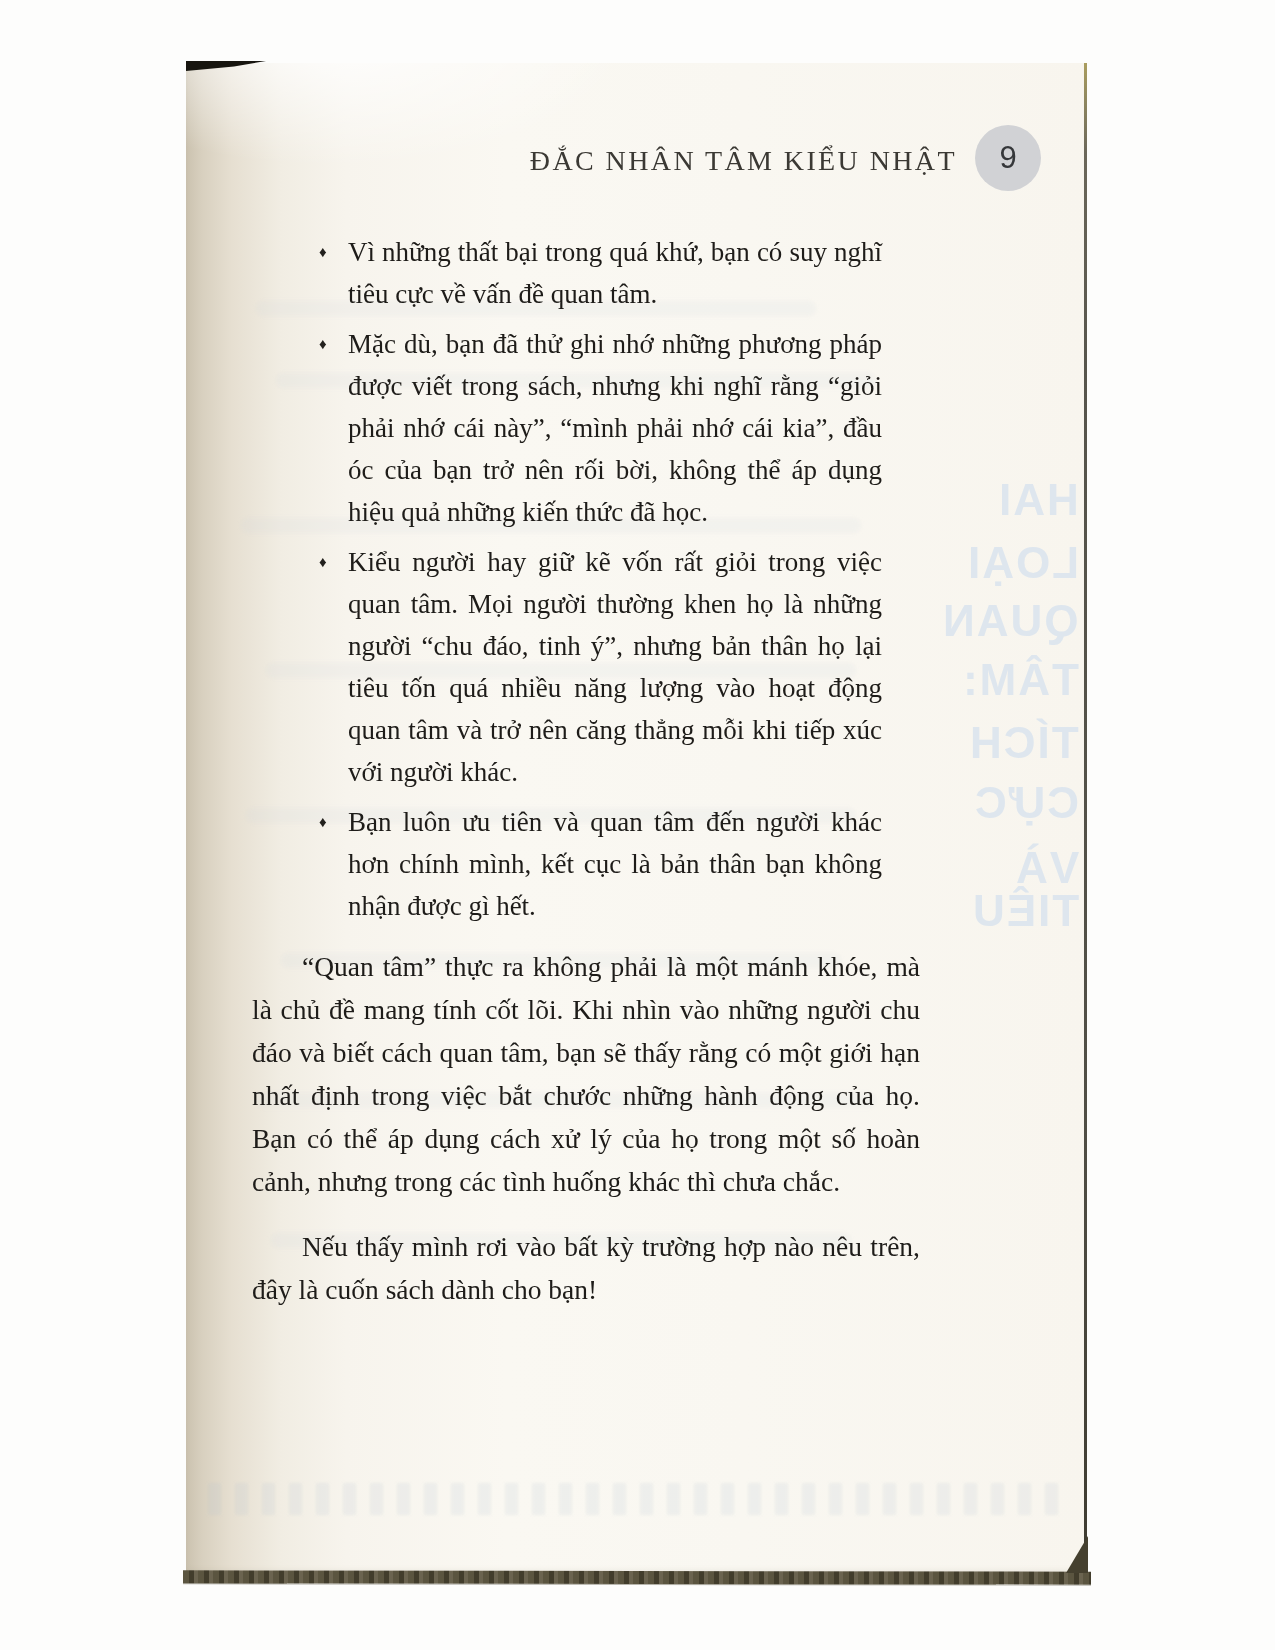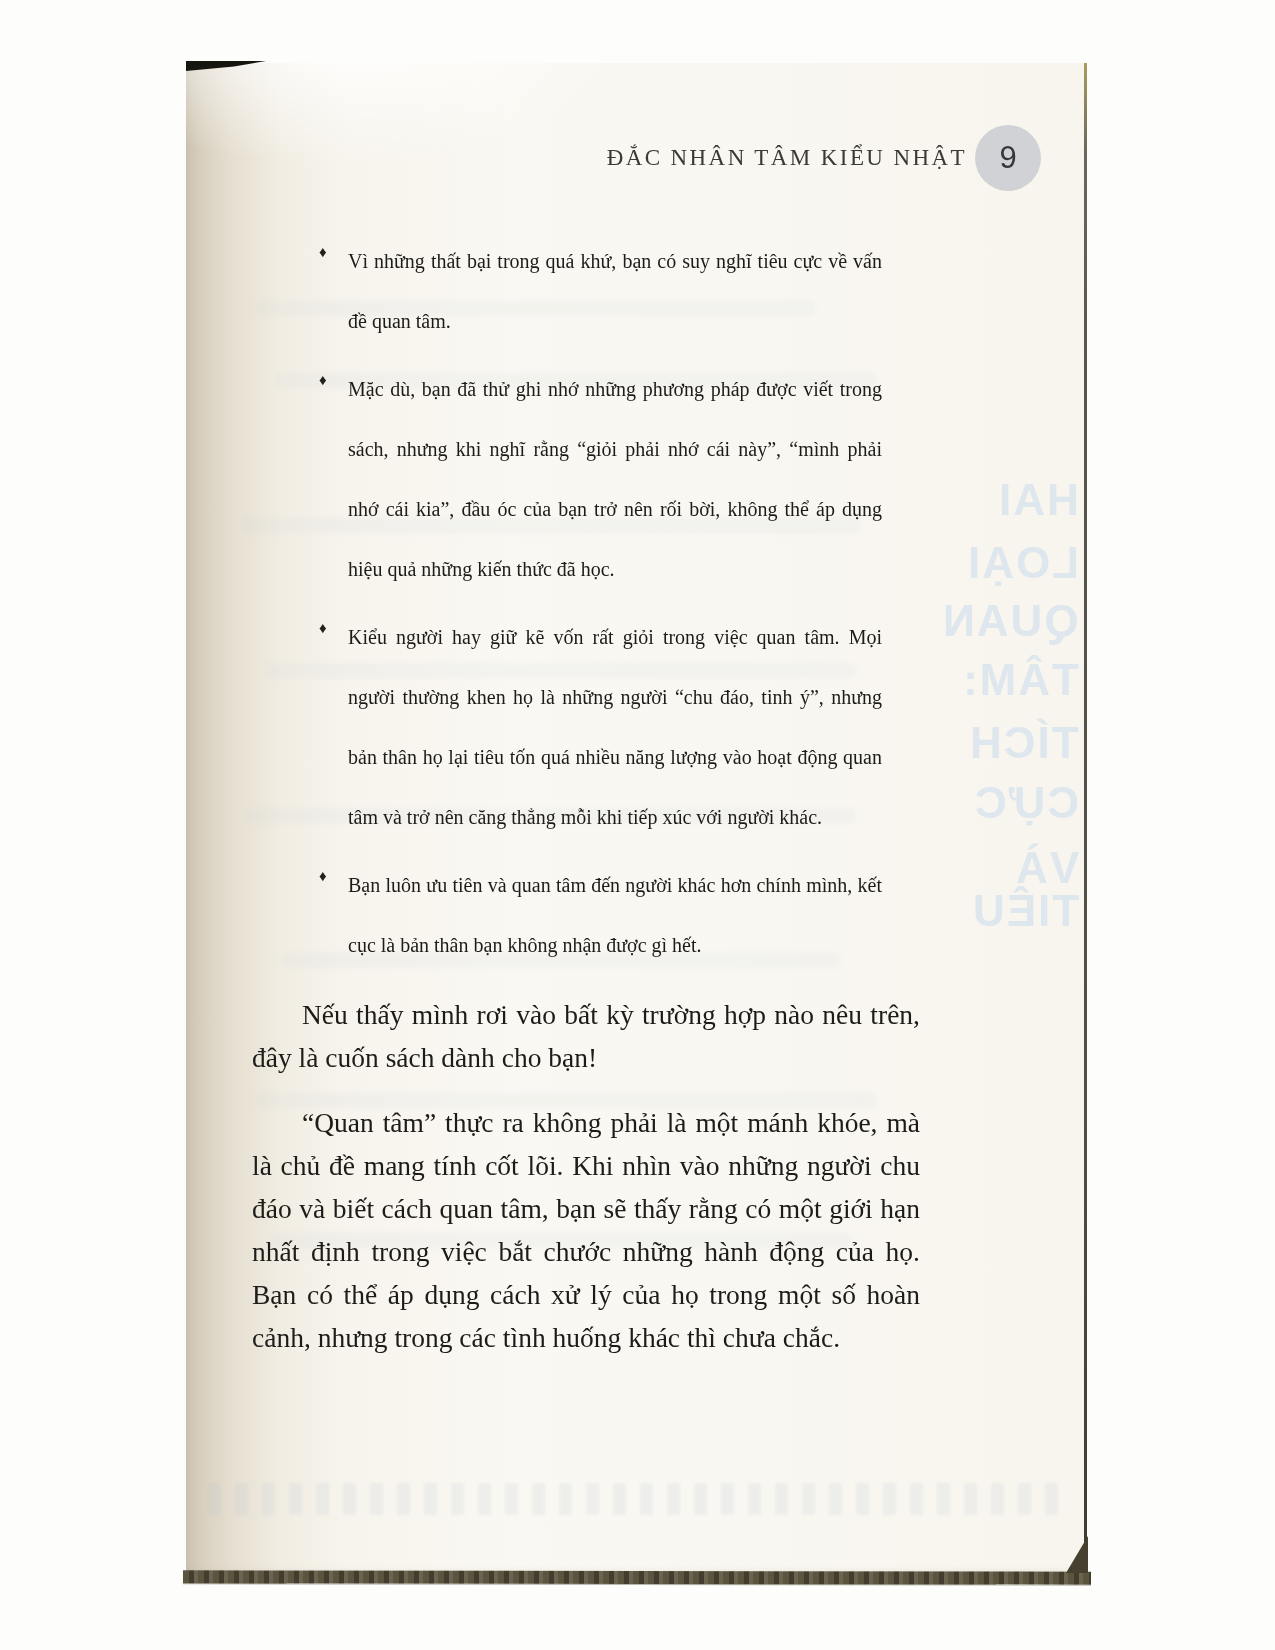--- a/index.html
+++ b/index.html
@@ -21,37 +21,37 @@
   }
 
   
   .page-edge-line{
     position:absolute;right:0;top:0;width:3px;height:100%;
     background:linear-gradient(180deg,#aa9d5e 0px,#8d855f 40px,#6b675a 90px,#57554c 300px,#504e45 70%,#3e3b30 100%);
   }
 
   
   .running-header{
-    position:absolute;top:82px;right:120px;
-    font-size:23px;letter-spacing:2.4px;color:#3b3934;white-space:nowrap;
+    position:absolute;top:82px;right:130px;
+    font-size:28px;letter-spacing:2.4px;color:#3b3934;white-space:nowrap;
   }
   .page-number-badge{
     position:absolute;left:789px;top:62px;width:66px;height:66px;border-radius:50%;
     background:#d1d2d5;display:flex;align-items:center;justify-content:center;
     font-family:"Liberation Sans","DejaVu Sans",sans-serif;
     font-size:31px;color:#35373a;
   }
 
   
   .content{position:absolute;left:0;top:168px;width:100%;color:#1e1c19;}
   .bullet-list{margin-left:133px;width:563px;}
   .bullet-item{display:flex;align-items:flex-start;margin-bottom:8px;}
   .bullet-marker{flex:0 0 29px;font-size:15px;line-height:42px;color:#23211d;}
   .bullet-text{
-    flex:1 1 auto;font-size:20px;line-height:60px;text-align:justify;
+    flex:1 1 auto;font-size:27px;line-height:42px;text-align:justify;
     text-justify:inter-word;
   }
   .paragraphs{margin-left:66px;width:668px;margin-top:18px;}
   .paragraph{
     font-size:27.5px;line-height:43px;text-align:justify;text-indent:50px;
     margin:0 0 22px 0;
   }
 
   
   .ghost-layer{position:absolute;inset:0;pointer-events:none;}
@@ -139,22 +139,22 @@
           <span class="bullet-marker">♦</span>
           <span class="bullet-text">Kiểu người hay giữ kẽ vốn rất giỏi trong việc quan tâm. Mọi người thường khen họ là những người “chu đáo, tinh ý”, nhưng bản thân họ lại tiêu tốn quá nhiều năng lượng vào hoạt động quan tâm và trở nên căng thẳng mỗi khi tiếp xúc với người khác.</span>
         </div>
         <div class="bullet-item">
           <span class="bullet-marker">♦</span>
           <span class="bullet-text">Bạn luôn ưu tiên và quan tâm đến người khác hơn chính mình, kết cục là bản thân bạn không nhận được gì hết.</span>
         </div>
       </div>
 
       <div class="paragraphs">
+        <p class="paragraph">“Quan tâm” thực ra không phải là một mánh khóe, mà là chủ đề mang tính cốt lõi. Khi nhìn vào những người chu đáo và biết cách quan tâm, bạn sẽ thấy rằng có một giới hạn nhất định trong việc bắt chước những hành động của họ. Bạn có thể áp dụng cách xử lý của họ trong một số hoàn cảnh, nhưng trong các tình huống khác thì chưa chắc.</p>
         <p class="paragraph">Nếu thấy mình rơi vào bất kỳ trường hợp nào nêu trên, đây là cuốn sách dành cho bạn!</p>
-        <p class="paragraph">“Quan tâm” thực ra không phải là một mánh khóe, mà là chủ đề mang tính cốt lõi. Khi nhìn vào những người chu đáo và biết cách quan tâm, bạn sẽ thấy rằng có một giới hạn nhất định trong việc bắt chước những hành động của họ. Bạn có thể áp dụng cách xử lý của họ trong một số hoàn cảnh, nhưng trong các tình huống khác thì chưa chắc.</p>
       </div>
 
     </div>
 
     <div class="page-edge-line"></div>
   </div>
 
   <div class="cover-wedge-top"></div>
   <div class="book-bottom-edge"></div>
   <div class="book-corner-wedge"></div>

